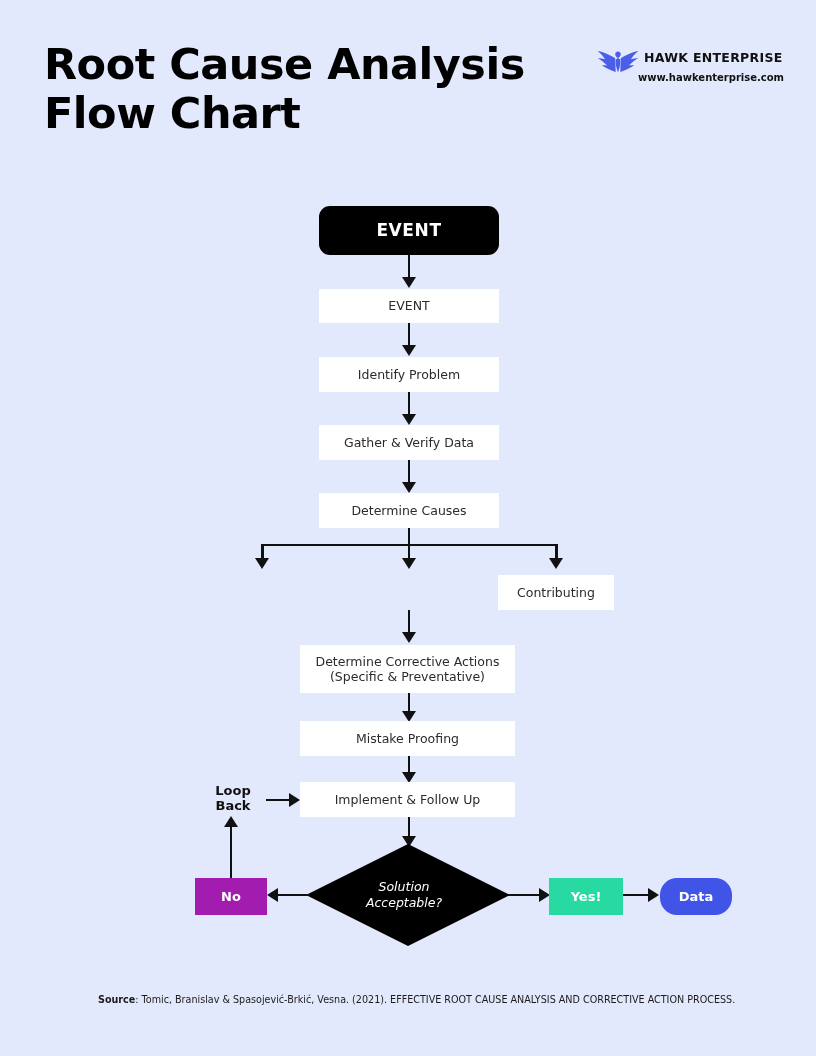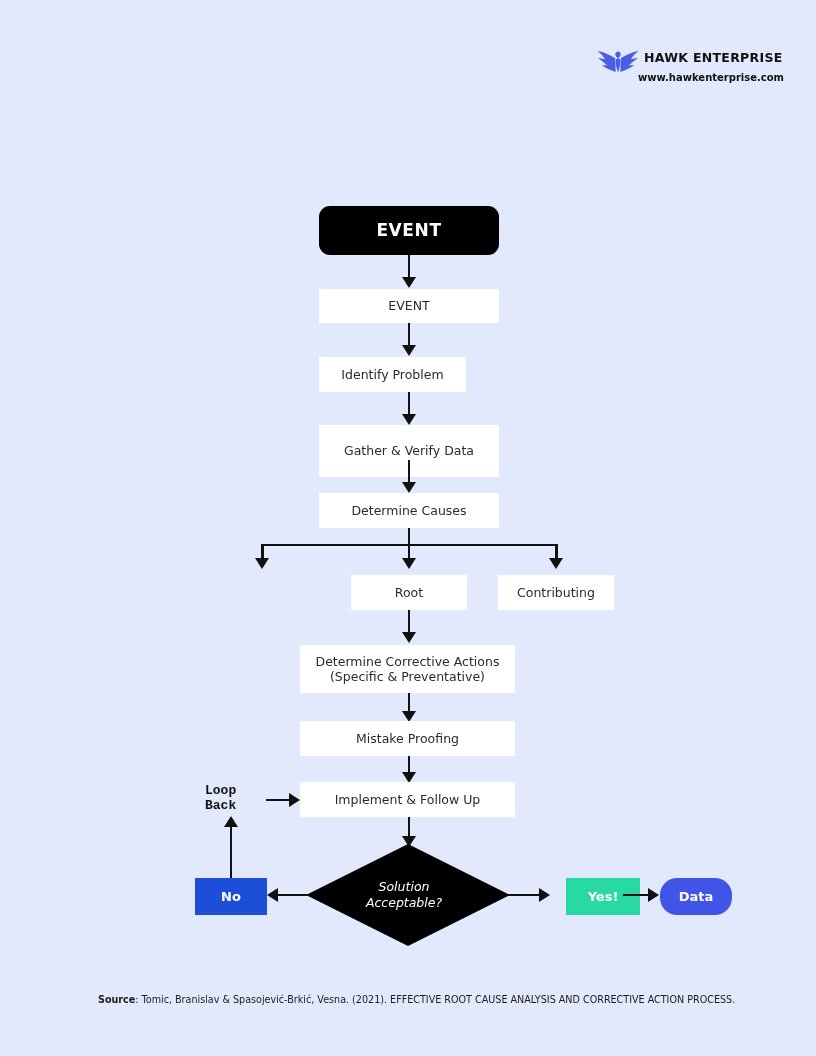--- a/index.html
+++ b/index.html
@@ -56,21 +56,21 @@
     line-height: 1.22;
     color: #2b2b2b;
     font-size: 12.5px;
   }
   .node.white { background: #ffffff; }
   .node.black {
     background: #000000; color: #ffffff;
     font-weight: bold;
   }
   .node.rounded { border-radius: 11px; }
-  .node.red  { background: #1d4ed8; color: #ffffff; font-weight: bold; font-size: 13px; }
+  .node.red  { background: #a21caf; color: #ffffff; font-weight: bold; font-size: 13px; }
   .node.green{ background: #29d9a2; color: #ffffff; font-weight: bold; font-size: 13px; }
   .node.blue { background: #4054e8; color: #ffffff; font-weight: bold; font-size: 13px; border-radius: 17px; }
 
   
   .vline {
     position: absolute;
     width: 2.6px;
     background: #111111;
   }
   .hline {
@@ -130,42 +130,43 @@
     white-space: pre-line;
   }
 
   
   #loop-back-label {
     position: absolute;
     left: 205px; top: 783px;
     width: 56px;
     font-size: 13px; font-weight: bold;
     color: #111111;
-    text-align: left;
+    text-align: center;
     line-height: 1.18;
     white-space: pre-line;
-    font-family: Liberation Mono, monospace;
   }
 
   
   #source {
     position: absolute;
     left: 98px; top: 994px;
     width: 640px;
     font-size: 9.6px;
     color: #1b1b1b;
     white-space: nowrap;
   }
   #source b { font-weight: bold; }
 </style>
 </head>
 <body>
 
 <div id="page">
 
+  <div id="title">Root Cause Analysis
+Flow Chart</div>
 
   <div id="brand">
     <div id="brand-logo">
       <svg viewBox="0 0 64 44" width="44" height="30" aria-hidden="true">
         <g fill="#4a5fe8">
           <path d="M32 8 C29.5 8 28 10 28 12.5 C28 14.6 29.3 16.2 31 16.7 L31 20 L33 20 L33 16.7 C34.7 16.2 36 14.6 36 12.5 C36 10 34.5 8 32 8 Z"></path>
           <path d="M31.2 11.2 L27.6 9.4 L30.9 12.9 Z"></path>
           <path d="M32.8 11.2 L36.4 9.4 L33.1 12.9 Z"></path>
           <path d="M28 18 C22 14.5 13 9.5 2 7.5 C7 11.5 10.5 15.5 13 19.5 C9.5 18.5 6 17.8 2.5 17.5 C7.5 21 12 24.5 16 28.5 C13.5 28.2 11 28.2 8.5 28.5 C15 32.5 22 36 28.6 38.2 Z"></path>
           <path d="M36 18 C42 14.5 51 9.5 62 7.5 C57 11.5 53.5 15.5 51 19.5 C54.5 18.5 58 17.8 61.5 17.5 C56.5 21 52 24.5 48 28.5 C50.5 28.2 53 28.2 55.5 28.5 C49 32.5 42 36 35.4 38.2 Z"></path>
@@ -180,42 +181,41 @@
   <div class="node black rounded" style="left:319px; top:206px; width:180px; height:49px; font-size:17px; letter-spacing:0.6px;">EVENT</div>
 
   <div class="vline" style="left:407.7px; top:255px; height:24px;"></div>
   <div class="arrow-down" style="left:401.5px; top:277px;"></div>
 
   <div class="node white" style="left:319px; top:289px; width:180px; height:34px;">EVENT</div>
 
   <div class="vline" style="left:407.7px; top:323px; height:24px;"></div>
   <div class="arrow-down" style="left:401.5px; top:345px;"></div>
 
-  <div class="node white" style="left:319px; top:357px; width:147px; height:35px;">Identify Problem</div>
+  <div class="node white" style="left:319px; top:357px; width:180px; height:35px;">Identify Problem</div>
 
   <div class="vline" style="left:407.7px; top:392px; height:24px;"></div>
   <div class="arrow-down" style="left:401.5px; top:414px;"></div>
 
-  <div class="node white" style="left:319px; top:425px; width:180px; height:52px;">Gather &amp; Verify Data</div>
+  <div class="node white" style="left:319px; top:425px; width:180px; height:35px;">Gather &amp; Verify Data</div>
 
   <div class="vline" style="left:407.7px; top:460px; height:24px;"></div>
   <div class="arrow-down" style="left:401.5px; top:482px;"></div>
 
   <div class="node white" style="left:319px; top:493px; width:180px; height:35px;">Determine Causes</div>
 
   <div class="vline" style="left:407.7px; top:528px; height:18px;"></div>
   <div class="hline" style="left:261px; top:543.5px; width:296px;"></div>
   <div class="vline" style="left:261px; top:543.5px; height:17px;"></div>
   <div class="vline" style="left:407.7px; top:543.5px; height:17px;"></div>
   <div class="vline" style="left:555px; top:543.5px; height:17px;"></div>
   <div class="arrow-down" style="left:255px; top:558px;"></div>
   <div class="arrow-down" style="left:401.5px; top:558px;"></div>
   <div class="arrow-down" style="left:549px; top:558px;"></div>
 
-  <div class="node white" style="left:351px; top:575px; width:116px; height:35px;">Root</div>
   <div class="node white" style="left:498px; top:575px; width:116px; height:35px;">Contributing</div>
 
   <div class="vline" style="left:407.7px; top:610px; height:24px;"></div>
   <div class="arrow-down" style="left:401.5px; top:632px;"></div>
 
   <div class="node white" style="left:300px; top:645px; width:215px; height:48px; white-space:pre-line;">Determine Corrective Actions
 (Specific &amp; Preventative)</div>
 
   <div class="vline" style="left:407.7px; top:693px; height:20px;"></div>
   <div class="arrow-down" style="left:401.5px; top:711px;"></div>
@@ -245,21 +245,21 @@
   <div class="arrow-left" style="left:267px; top:887.5px;"></div>
 
   <div class="node red" style="left:195px; top:878px; width:72px; height:37px;">No</div>
 
   <div class="vline" style="left:229.7px; top:826px; height:52px;"></div>
   <div class="arrow-up" style="left:223.5px; top:816px;"></div>
 
   <div class="hline" style="left:508px; top:893.5px; width:32px;"></div>
   <div class="arrow-right" style="left:539px; top:887.5px;"></div>
 
-  <div class="node green" style="left:549px; top:878px; width:74px; height:37px;margin-left:17px;">Yes!</div>
+  <div class="node green" style="left:549px; top:878px; width:74px; height:37px;">Yes!</div>
 
   <div class="hline" style="left:623px; top:893.5px; width:26px;"></div>
   <div class="arrow-right" style="left:648px; top:887.5px;"></div>
 
   <div class="node blue" style="left:660px; top:878px; width:72px; height:37px;">Data</div>
 
   <div id="source"><b>Source</b><span>: Tomic, Branislav &amp; Spasojević-Brkić, Vesna. (2021). EFFECTIVE ROOT CAUSE ANALYSIS AND CORRECTIVE ACTION PROCESS.</span></div>
 
 </div>
 

